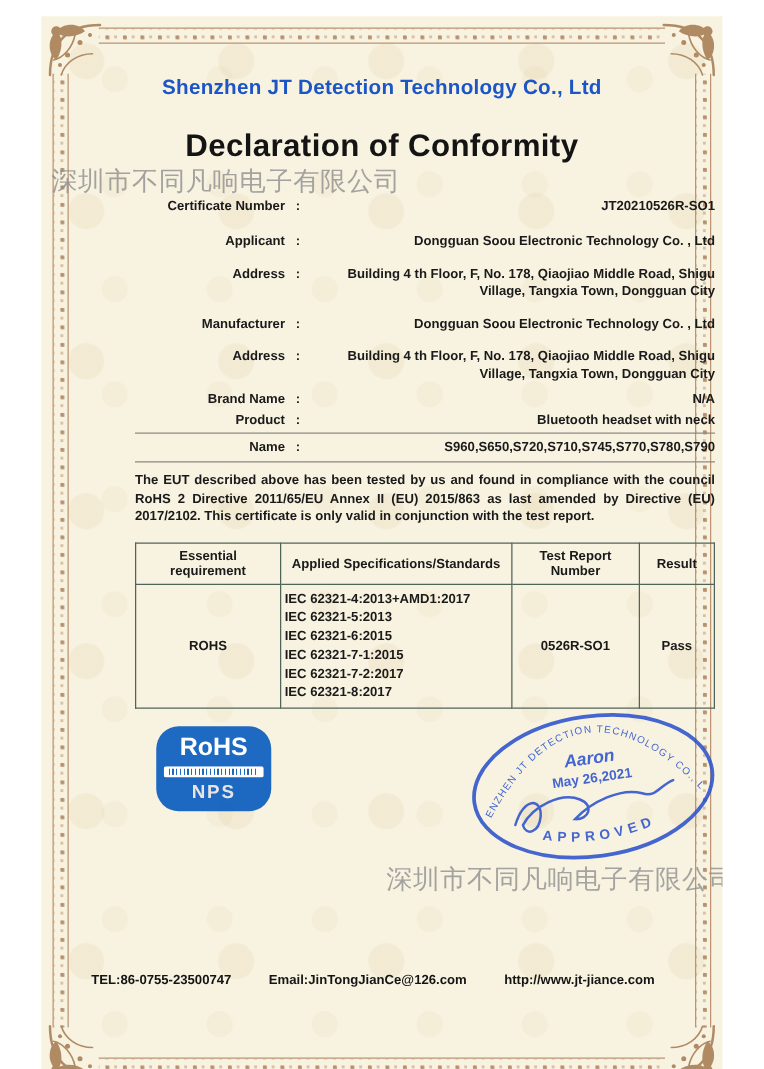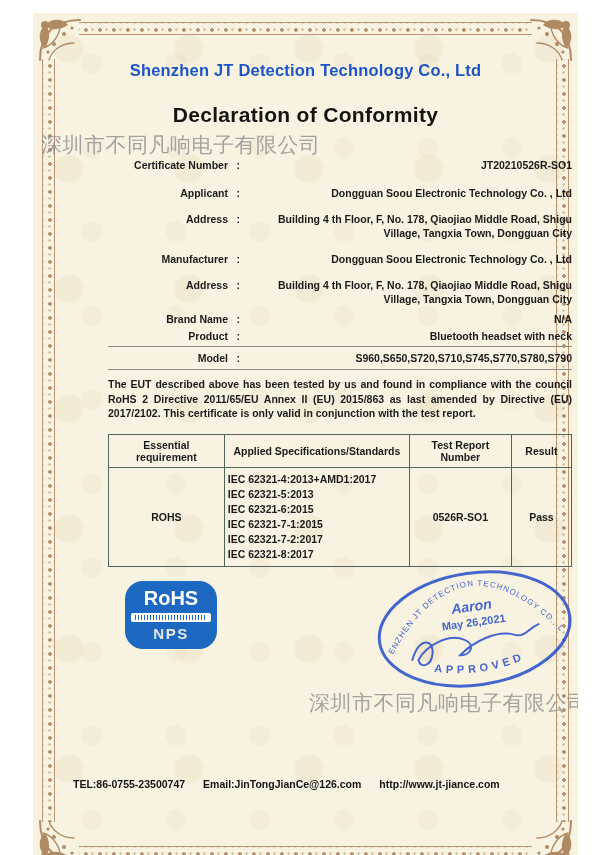--- a/index.html
+++ b/index.html
@@ -26,21 +26,21 @@
   .bband.leftb { left:9px; } .bband.rightb { right:9px; }
   .corner { position:absolute; z-index:1; width:48px; height:48px; }
   .corner.tl { top:3px; left:3px; } .corner.tr { top:3px; right:3px; transform:scaleX(-1); }
   .corner.bl { bottom:3px; left:3px; transform:scaleY(-1); } .corner.br { bottom:3px; right:3px; transform:scale(-1,-1); }
 
   
   .company-name { position:absolute; z-index:2; top:48px; left:0; right:0; text-align:center;
     color:#1c55c5; font-size:16.5px; font-weight:700; letter-spacing:.2px; }
   .jt-logo { position:absolute; z-index:2; left:78px; top:78px; }
   .doc-title { position:absolute; z-index:2; top:90px; left:0; right:0; text-align:center;
-    font-size:21px; font-weight:800; color:#141414; letter-spacing:.3px; }
+    font-size:25px; font-weight:800; color:#141414; letter-spacing:.3px; }
 
   
   .watermark { position:absolute; z-index:4; color:#8f8f8f; opacity:.8; font-size:21px;
     font-weight:400; white-space:nowrap; letter-spacing:.5px; }
   .wm-top { top:118px; left:8px; }
   .wm-bottom { top:676px; left:276px; }
 
   
   .content-col { position:absolute; z-index:2; top:145px; left:75px; width:464px; }
   .field-row { display:flex; font-size:10.5px; font-weight:700; line-height:14px;text-align:right; }
@@ -68,21 +68,21 @@
   .rohs-word { color:#fff; font-size:20px; font-weight:800; height:30px; line-height:30px; }
   .rohs-strip { height:9px; margin:0 6px; background:#fff; border-radius:2px;
     background-image:repeating-linear-gradient(90deg,#0d5fc0 0 1px, transparent 1px 3px);
     background-size:90% 55%; background-position:center; background-repeat:no-repeat; }
   .nps-word { color:#e5e5e5; font-size:15px; font-weight:800; letter-spacing:1.5px; line-height:24px; }
   .approval-stamp { position:absolute; left:342px; top:-4px; transform:rotate(-8deg); opacity:.88; }
 
   
   .footer { position:absolute; z-index:2; left:40px; right:36px; top:752px;
     font-size:10.5px; font-weight:700; color:#141414; }
-  .footer-contact { display:flex; gap:18px; margin-top:13px; }
+  .footer-contact { display:flex; gap:30px; margin-top:13px; }
 </style>
 </head>
 <body>
 
 <div class="page">
 
   <div class="bband h topb"></div>
   <div class="bband h botb"></div>
   <div class="bband v leftb"></div>
   <div class="bband v rightb"></div>
@@ -199,21 +199,21 @@
       <span class="f-label">Brand Name</span>
       <span class="f-colon">:</span>
       <span class="f-value">N/A</span>
     </div>
     <div class="field-row mb3">
       <span class="f-label">Product</span>
       <span class="f-colon">:</span>
       <span class="f-value">Bluetooth headset with neck</span>
     </div>
     <div class="field-row model-row">
-      <span class="f-label">Model</span>
+      <span class="f-label">Name</span>
       <span class="f-colon">:</span>
       <span class="f-value">S960,S650,S720,S710,S745,S770,S780,S790</span>
     </div>
 
     <p class="declaration">The EUT described above has been tested by us and found in compliance with the council RoHS 2 Directive 2011/65/EU Annex II (EU) 2015/863 as last amended by Directive (EU) 2017/2102. This certificate is only valid in conjunction with the test report.</p>
 
     <table class="compliance">
       <thead>
         <tr>
           <th>Essential requirement</th>

